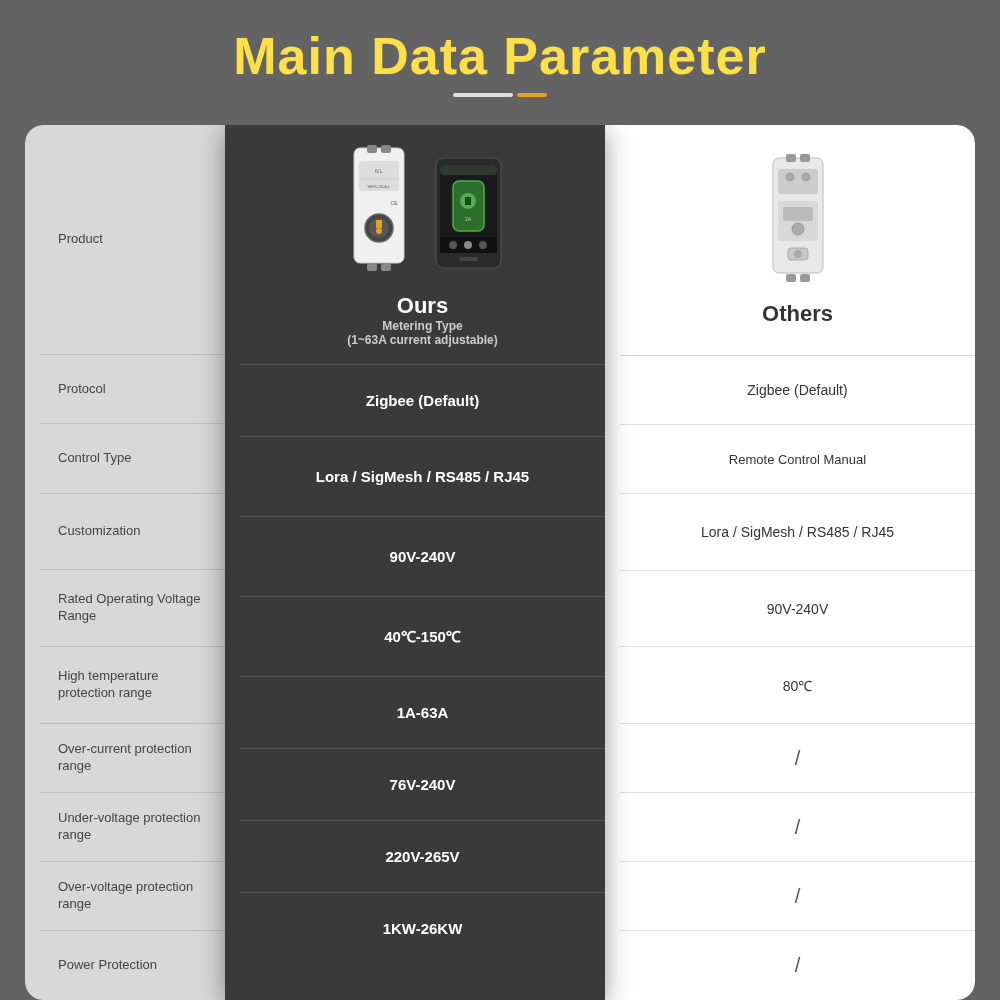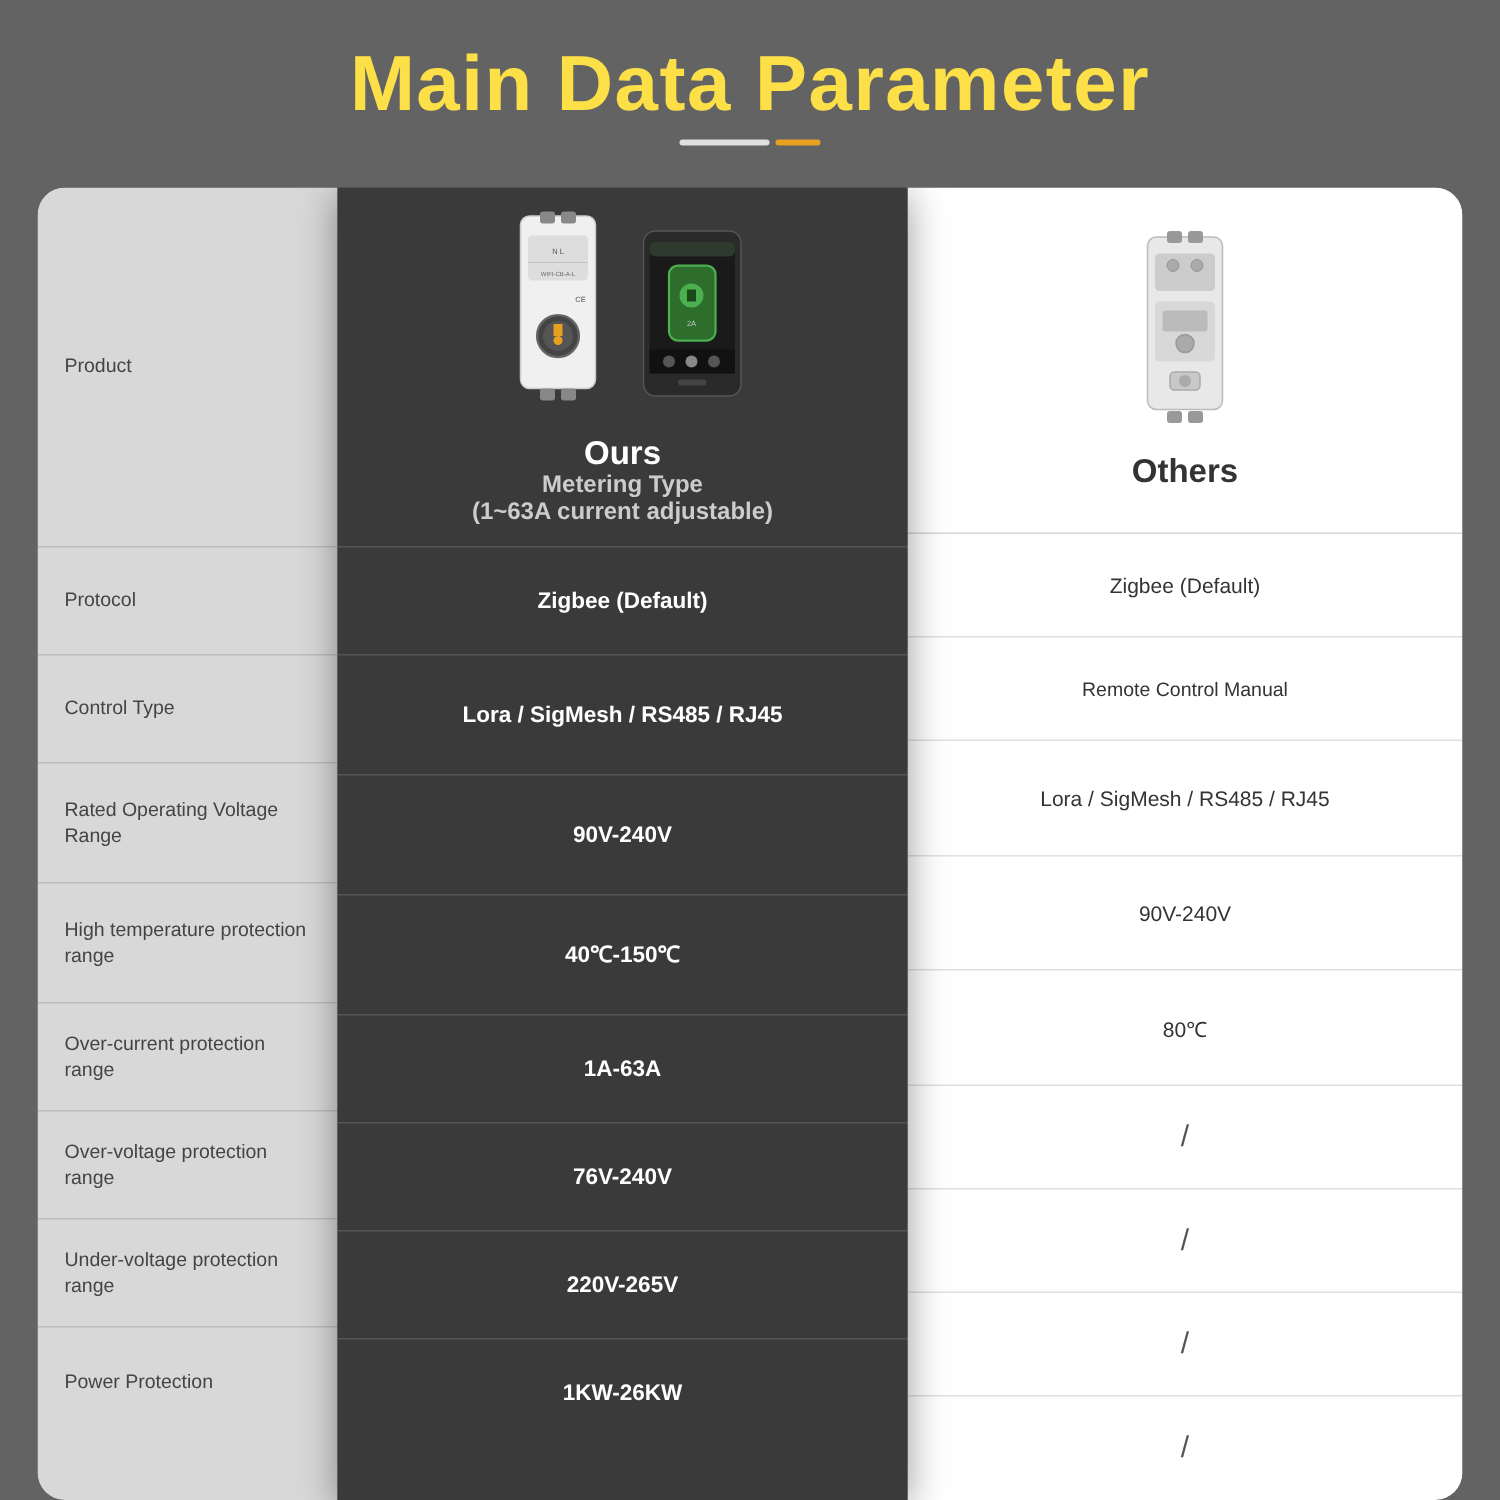--- a/index.html
+++ b/index.html
@@ -102,20 +102,21 @@
     }
 
     
     .cell {
       display: flex;
       align-items: center;
       justify-content: center;
       padding: 0 16px;
       border-bottom: 1px solid rgba(150,150,150,0.3);
       text-align: center;
+      margin-left: 15px;
     }
 
     .cell-label {
       justify-content: flex-start;
       padding: 0 18px;
       text-align: left;
       border-bottom: 1px solid rgba(150,150,150,0.4);
     }
 
     .cell-label span {
@@ -176,21 +177,21 @@
       text-align: center;
     }
 
     .product-label-ours .prod-name {
       font-size: 22px;
       font-weight: 800;
       color: #ffffff;
     }
 
     .product-label-ours .prod-sub {
-      font-size: 16px;
+      font-size: 12px;
       font-weight: 600;
       color: #cccccc;
     }
 
     
     .device-breaker {
       width: 80px;
       height: 130px;
     }
 
@@ -239,39 +240,42 @@
       </div>
 
       <div class="cell cell-label row-std">
         <span>Protocol</span>
       </div>
 
       <div class="cell cell-label row-std">
         <span>Control Type</span>
       </div>
 
+      <div class="cell cell-label row-tall">
+        <span>Customization</span>
+      </div>
 
       <div class="cell cell-label row-tall">
         <span>Rated Operating Voltage Range</span>
       </div>
 
       <div class="cell cell-label row-tall">
         <span>High temperature protection range</span>
       </div>
 
       <div class="cell cell-label row-std">
         <span>Over-current protection range</span>
       </div>
 
       <div class="cell cell-label row-std">
+        <span>Under-voltage protection range</span>
+      </div>
+
+      <div class="cell cell-label row-std">
         <span>Over-voltage protection range</span>
-      </div>
-
-      <div class="cell cell-label row-std">
-        <span>Under-voltage protection range</span>
       </div>
 
       <div class="cell cell-label row-std row-last">
         <span>Power Protection</span>
       </div>
     </div>
 
     <div class="col-ours">
 
       <div class="cell row-product-ours">

